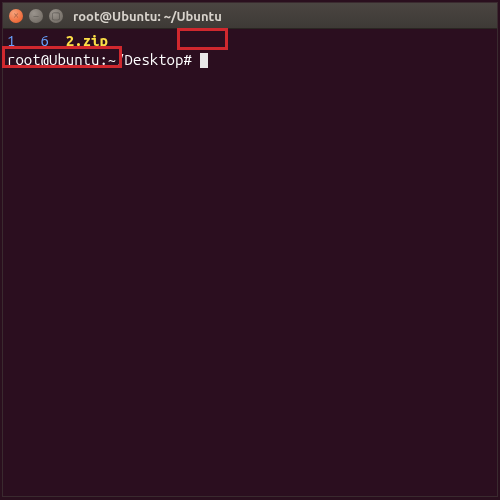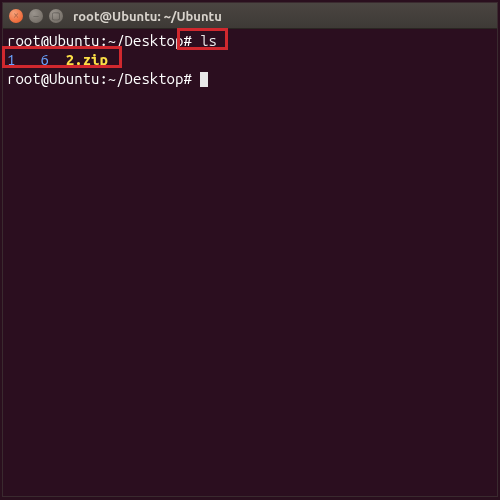--- a/index.html
+++ b/index.html
@@ -88,19 +88,18 @@
       <div class="win-btn btn-min">–</div>
       <div class="win-btn btn-max">▢</div>
     </div>
     <div class="title-text">root@Ubuntu: ~/Ubuntu</div>
   </div>
 
   <div class="terminal-body">
     <div class="highlight-box hbox1"></div>
     <div class="highlight-box hbox2"></div>
 
-    <div class="line"><span class="prompt-user">root@Ubuntu:~/Desktop#</span><span> ls</span></div>
 
     <div class="line"><span class="files-blue">1</span><span>   </span><span class="files-blue">6</span><span>  </span><span class="files-red">2.zip</span></div>
 
     <div class="line"><span class="prompt-user">root@Ubuntu:~/Desktop#</span><span> </span><span class="cursor"></span></div>
   </div>
 </div>
 
 </body></html>

